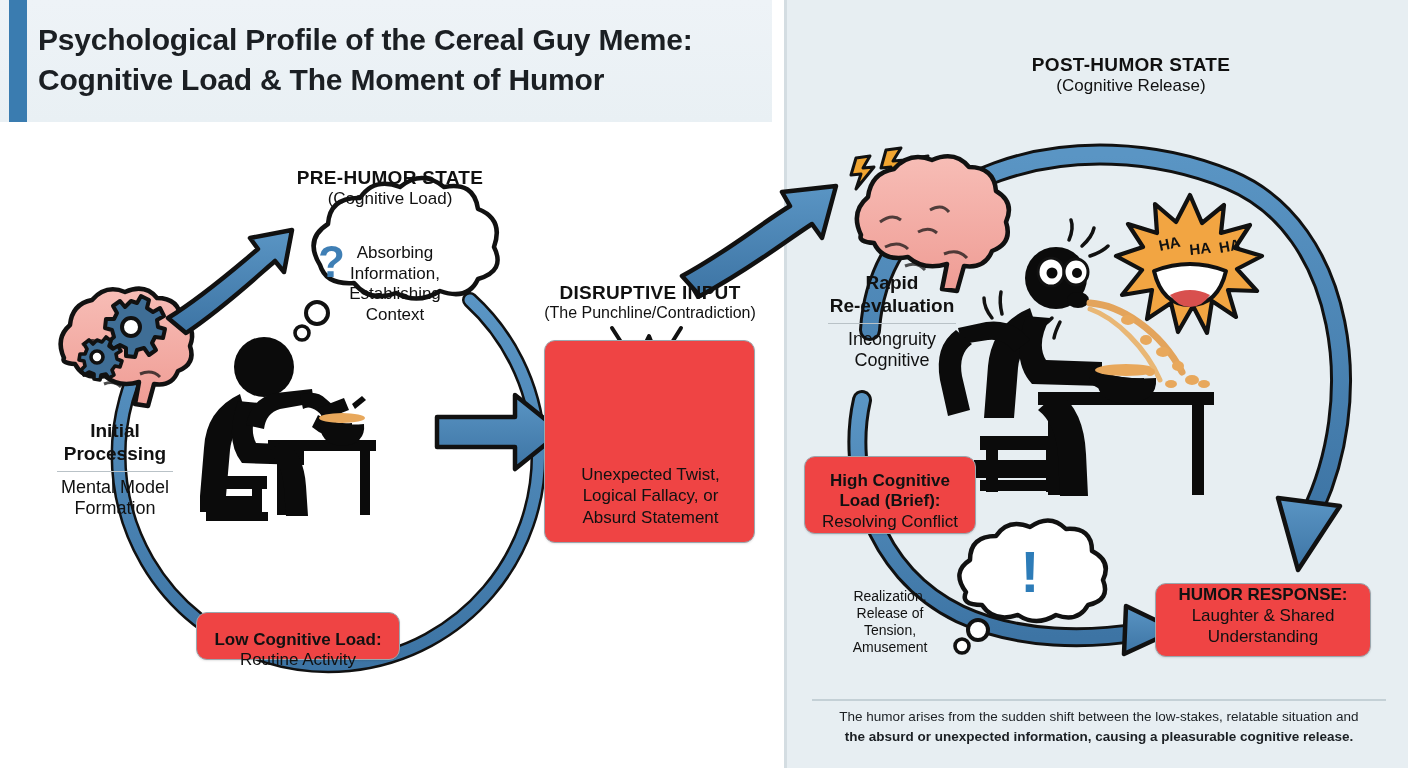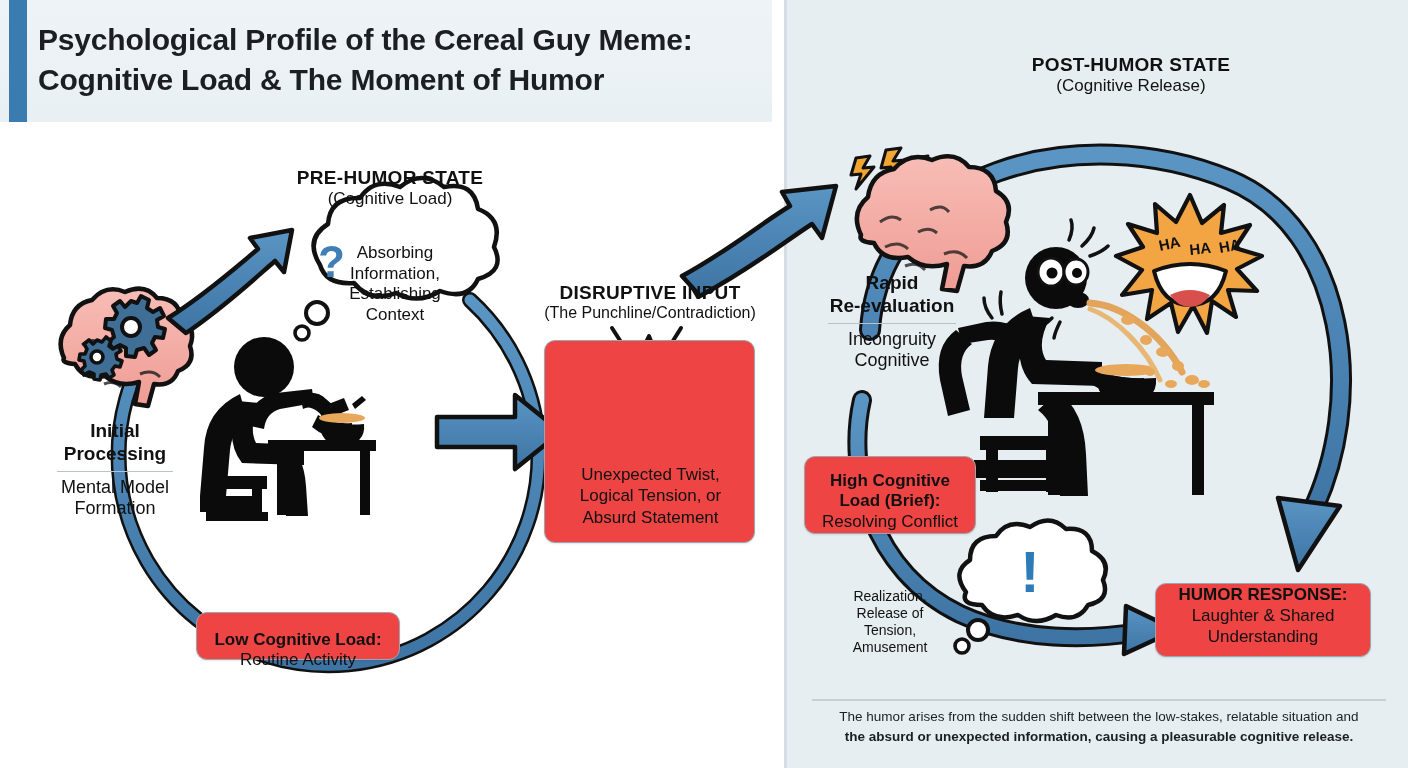--- a/index.html
+++ b/index.html
@@ -310,21 +310,21 @@
   </div>
 
   <div class="hd" style="left:522px;top:282px;width:256px;">
     <div class="h1">DISRUPTIVE INPUT</div>
     <div class="h2" style="font-size:16px;">(The Punchline/Contradiction)</div>
   </div>
 
   <div class="box" style="left:544px;top:340px;width:211px;height:203px;">
     <div style="position:absolute;left:0;bottom:14px;width:211px;font-size:17px;line-height:1.26;">
       <div>Unexpected Twist,</div>
-      <div>Logical Tension, or</div>
+      <div>Logical Fallacy, or</div>
       <div>Absurd Statement</div>
     </div>
   </div>
 
   <div class="hd" style="left:916px;top:54px;width:430px;">
     <div class="h1">POST-HUMOR STATE</div>
     <div class="h2">(Cognitive Release)</div>
   </div>
 
   <div class="nodecap" style="left:808px;top:272px;width:168px;">

